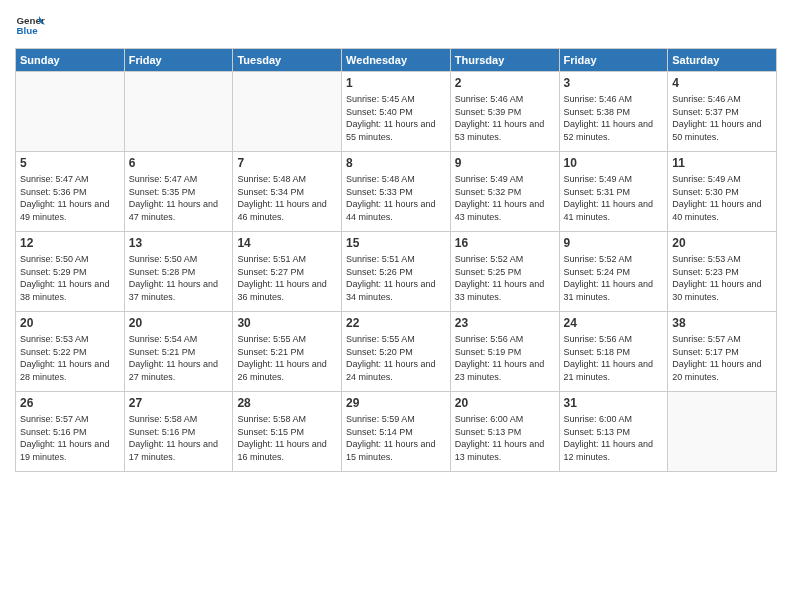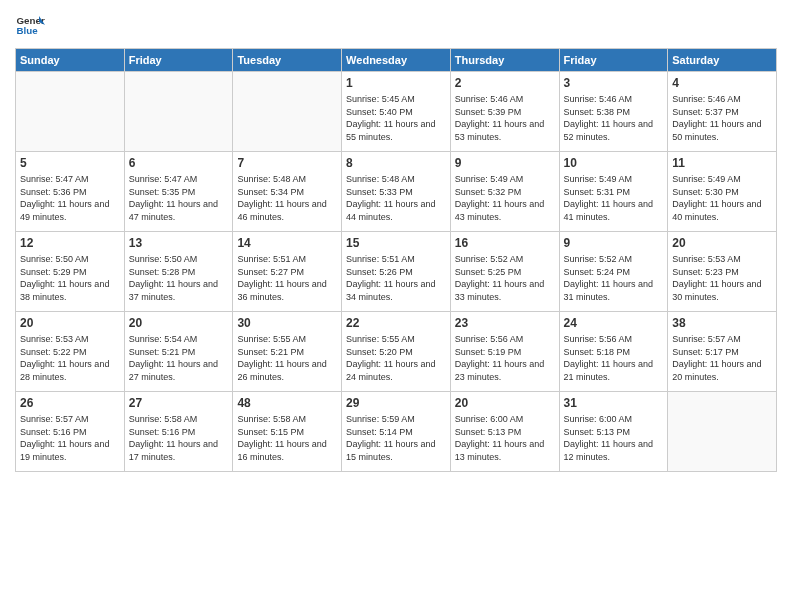--- a/index.html
+++ b/index.html
@@ -227,21 +227,21 @@
         <tr>
           <td>
             <div class="day-number">26</div>
             <div class="day-info">Sunrise: 5:57 AM<br>Sunset: 5:16 PM<br>Daylight: 11 hours and 19 minutes.</div>
           </td>
           <td>
             <div class="day-number">27</div>
             <div class="day-info">Sunrise: 5:58 AM<br>Sunset: 5:16 PM<br>Daylight: 11 hours and 17 minutes.</div>
           </td>
           <td>
-            <div class="day-number">48</div>
+            <div class="day-number">28</div>
             <div class="day-info">Sunrise: 5:58 AM<br>Sunset: 5:15 PM<br>Daylight: 11 hours and 16 minutes.</div>
           </td>
           <td>
             <div class="day-number">29</div>
             <div class="day-info">Sunrise: 5:59 AM<br>Sunset: 5:14 PM<br>Daylight: 11 hours and 15 minutes.</div>
           </td>
           <td>
             <div class="day-number">20</div>
             <div class="day-info">Sunrise: 6:00 AM<br>Sunset: 5:13 PM<br>Daylight: 11 hours and 13 minutes.</div>
           </td>

